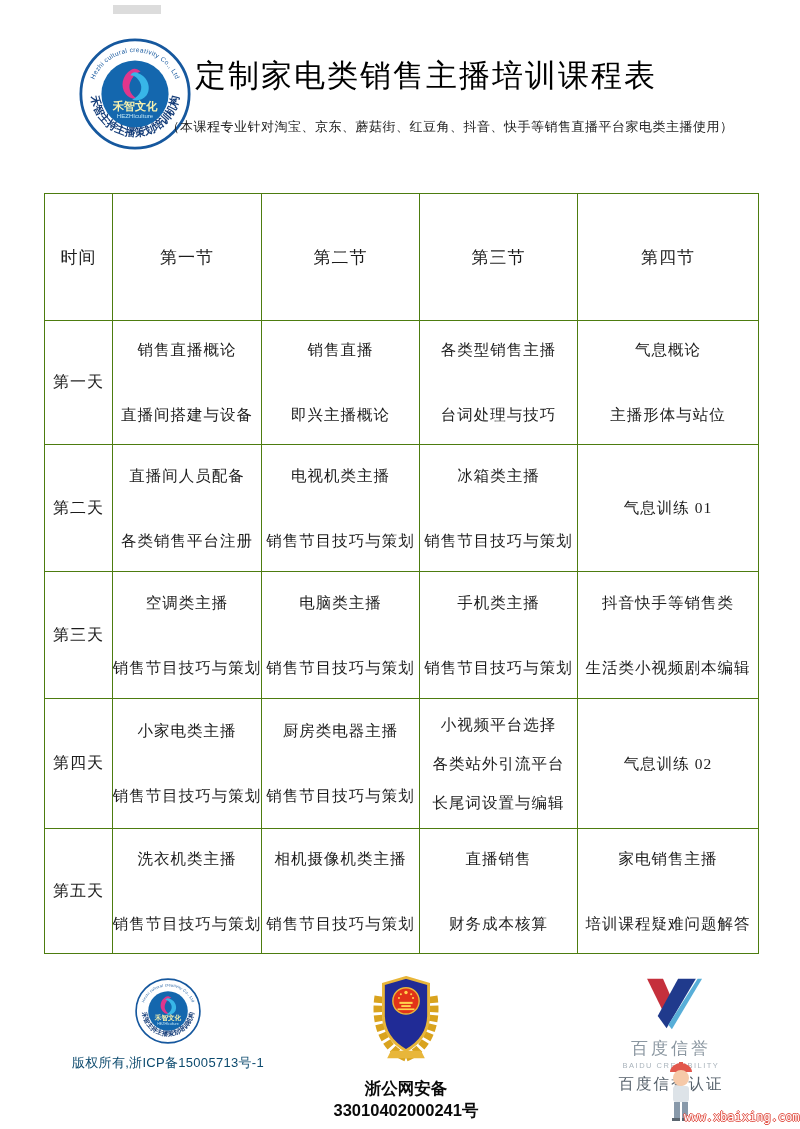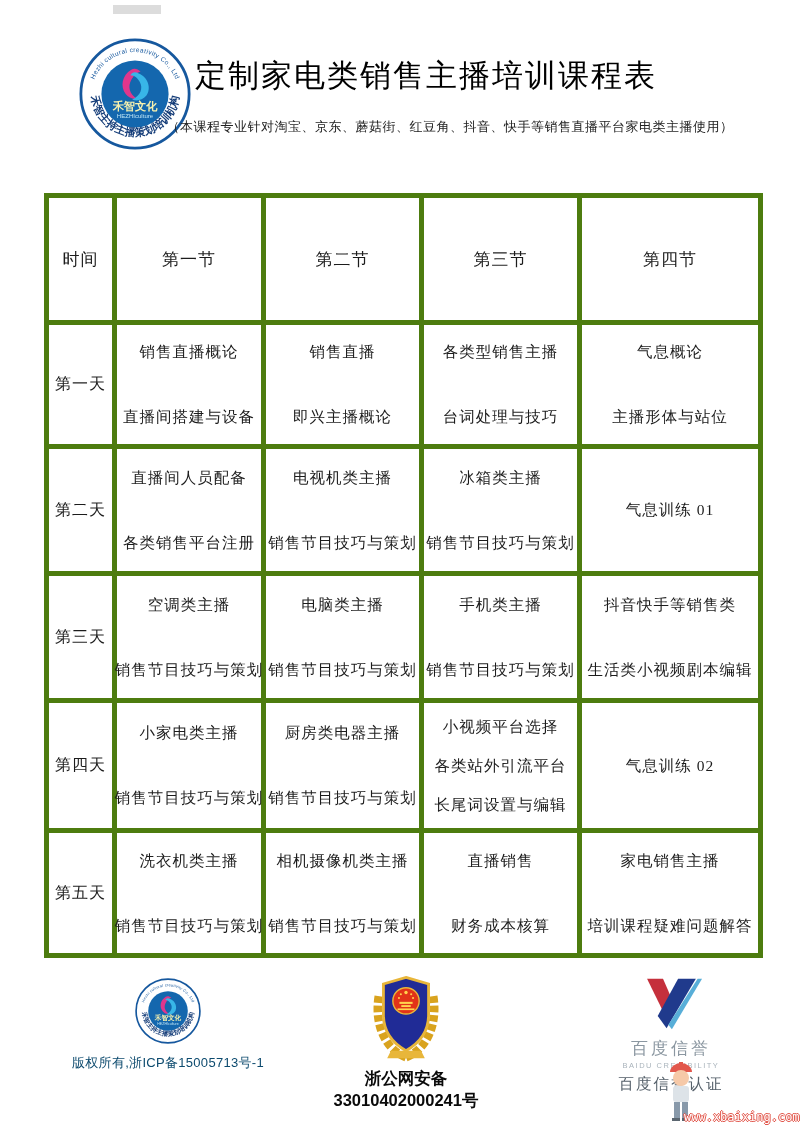--- a/index.html
+++ b/index.html
@@ -22,21 +22,21 @@
     position:absolute;left:90px;top:118px;width:720px;text-align:center;
     font-size:13px;color:#222;letter-spacing:0.5px;
   }
 
   
   table.course{
     position:absolute;left:44px;top:193px;border-collapse:collapse;table-layout:fixed;
     width:714px;
   }
   table.course th, table.course td{
-    border:5px solid #4d7c0f;text-align:center;vertical-align:middle;
+    border:1px solid #4d7c0f;text-align:center;vertical-align:middle;
     padding:0;background:#fff;
   }
   table.course thead tr{height:127px;}
   table.course tbody tr:nth-child(1){height:124px;}
   table.course tbody tr:nth-child(2){height:127px;}
   table.course tbody tr:nth-child(3){height:127px;}
   table.course tbody tr:nth-child(4){height:130px;}
   table.course tbody tr:nth-child(5){height:125px;}
   th.hcell{font-size:17px;font-weight:normal;letter-spacing:1px;}
   td.day-cell{font-size:16px;letter-spacing:1px;font-family:Liberation Mono, monospace;}
@@ -45,21 +45,21 @@
   .cell-line{font-size:15.5px;line-height:24px;letter-spacing:1px;white-space:nowrap;}
 
   
   .footer-left{position:absolute;left:63px;top:978px;width:210px;text-align:center;}
   .copyright{
     margin-top:6px;font-family:"Liberation Sans","DejaVu Sans",sans-serif;
     font-size:13px;color:#0c4a6e;letter-spacing:0.3px;
   }
   .footer-center{position:absolute;left:300px;top:968px;width:212px;text-align:center;}
   .police-record{
-    margin-top:2px;font-family:"Liberation Sans","DejaVu Sans",sans-serif;
+    margin-top:12px;font-family:"Liberation Sans","DejaVu Sans",sans-serif;
     font-size:16.5px;font-weight:bold;color:#0a0a0a;
   }
   .footer-right{position:absolute;left:598px;top:976px;width:146px;text-align:center;
     font-family:"Liberation Sans","DejaVu Sans",sans-serif;}
   .baidu-cn{font-size:17px;color:#8b97a1;letter-spacing:3px;margin-top:2px;}
   .baidu-en{font-size:7.5px;color:#aab4bc;letter-spacing:1.5px;margin-top:1px;}
   .baidu-cert{font-size:15.5px;color:#55606a;letter-spacing:2px;margin-top:4px;}
 
   
   .watermark{position:absolute;left:648px;top:1058px;width:152px;height:71px;}

